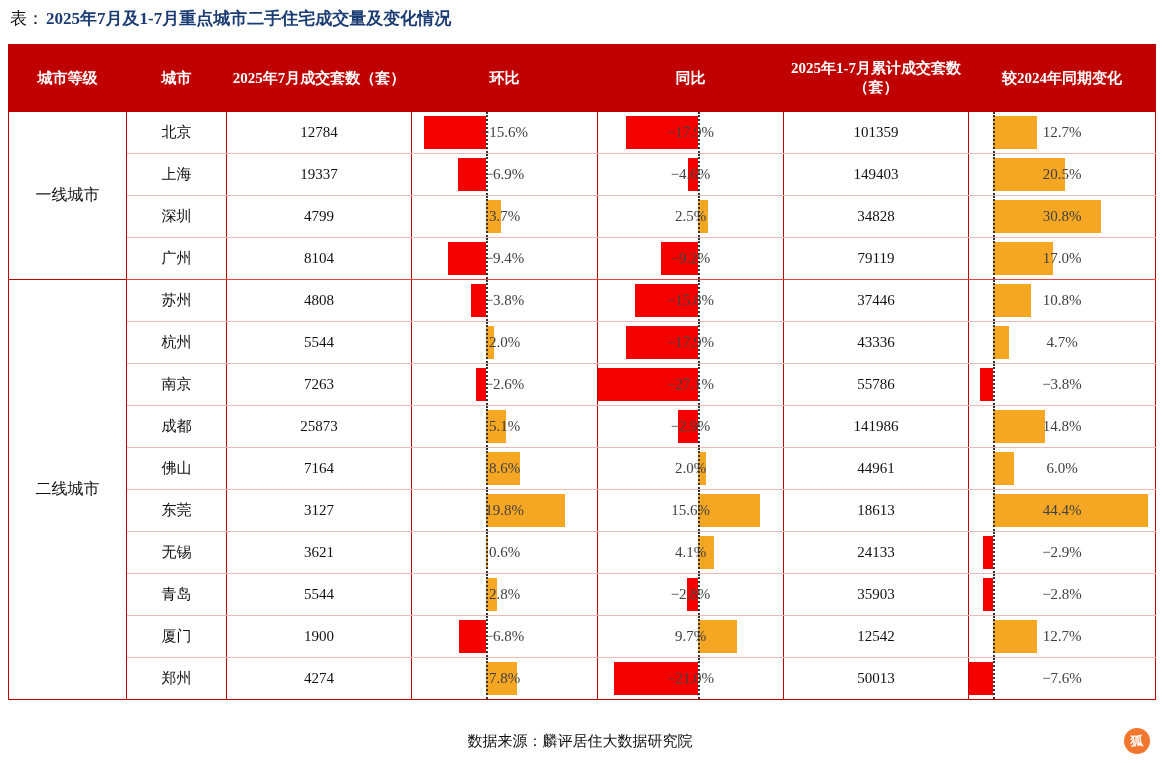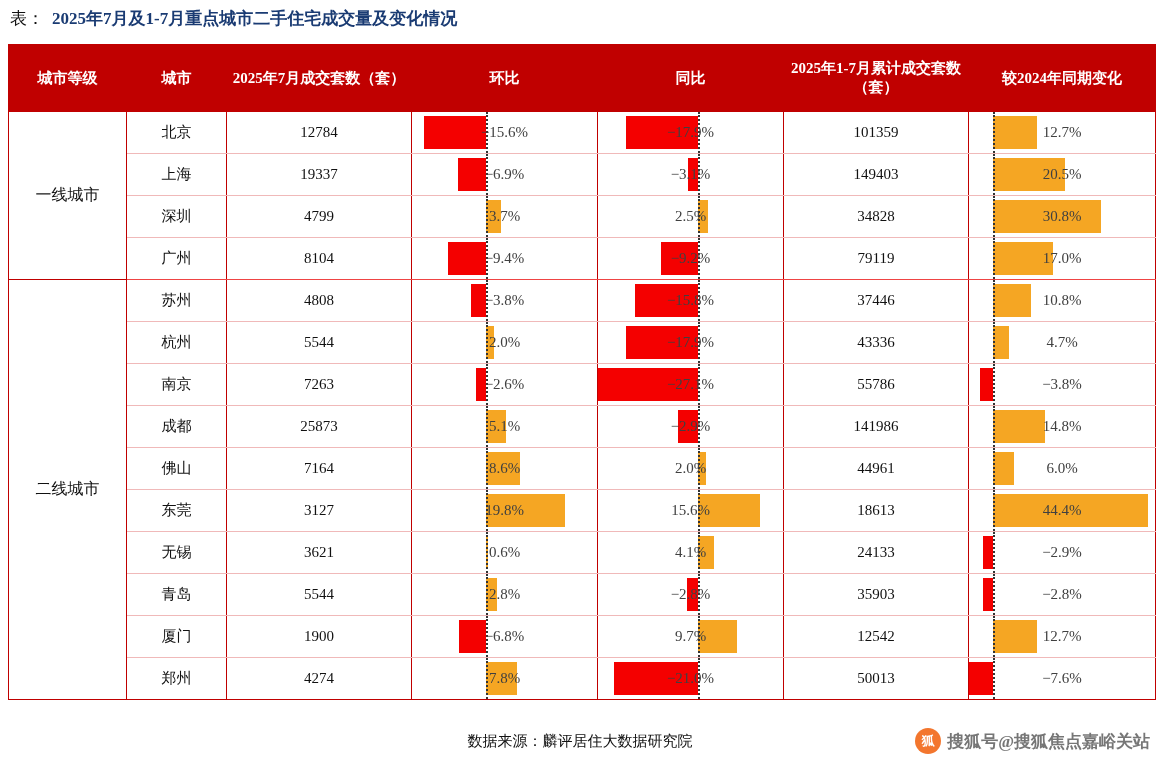--- a/index.html
+++ b/index.html
@@ -15,21 +15,21 @@
   
   .title-bar{
     position:absolute;left:0;top:0;width:1162px;height:36px;
     display:flex;align-items:center;
   }
   .title-prefix{
     font-size:17px;color:#111;margin-left:10px;
     font-family:"Liberation Serif","DejaVu Serif",serif;
   }
   .title-main{
-    font-size:17px;color:#1a3b73;font-weight:bold;margin-left:8px;
+    font-size:17px;color:#1a3b73;font-weight:bold;margin-left:2px;
   }
 
   
   table{
     position:absolute;left:8px;top:44px;
     width:1146px;
     border-collapse:collapse;
     table-layout:fixed;
   }
   th{
@@ -175,21 +175,21 @@
             <div class="barwrap">
               <div class="bar neg" style="left: 46.4px; width: 27.6px;"></div>
               <div class="zeroline" style="left: 74px;"></div>
               <div class="barlabel">−6.9%</div>
             </div>
           </td>
           <td class="barcell">
             <div class="barwrap">
               <div class="bar neg" style="left: 90.4px; width: 9.6px;"></div>
               <div class="zeroline" style="left: 100px;"></div>
-              <div class="barlabel">−3.1%</div>
+              <div class="barlabel">−4.6%</div>
             </div>
           </td>
           <td class="cum">149403</td>
           <td class="barcell">
             <div class="barwrap">
               <div class="bar pos" style="left: 24px; width: 71.75px;"></div>
               <div class="zeroline" style="left: 24px;"></div>
               <div class="barlabel">20.5%</div>
             </div>
           </td>
@@ -507,16 +507,15 @@
             </div>
           </td>
         </tr>
       </tbody>
   </table>
 
   <div class="source">数据来源：麟评居住大数据研究院</div>
 
   <div class="watermark">
     <span class="wm-logo">狐</span>
-    <span>搜狐号@搜狐焦点嘉峪关站</span>
   </div>
 
 </div>
 
 </body></html>

